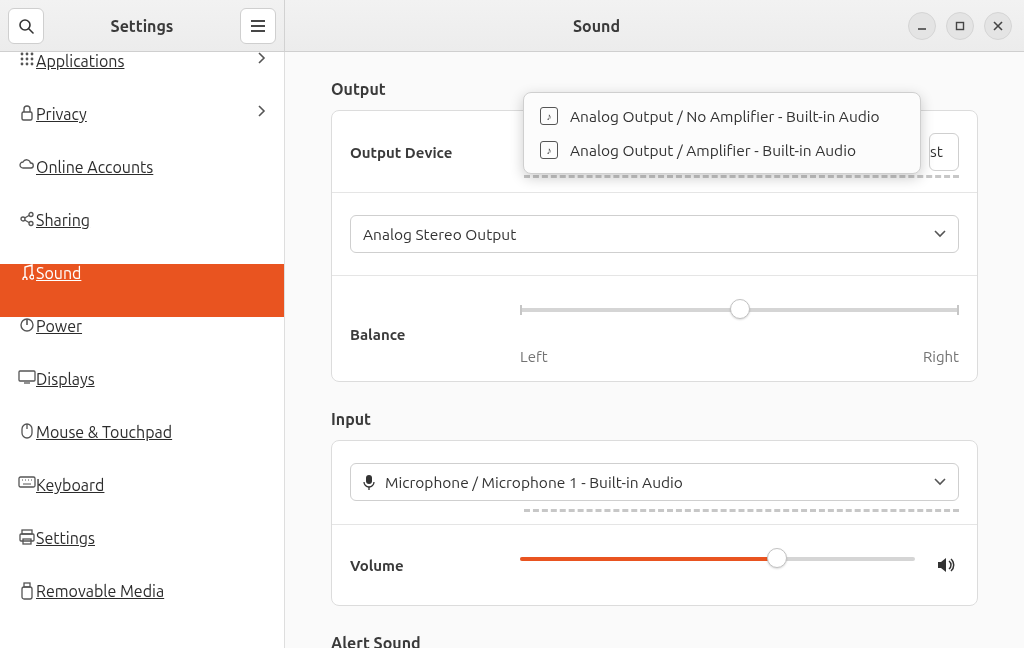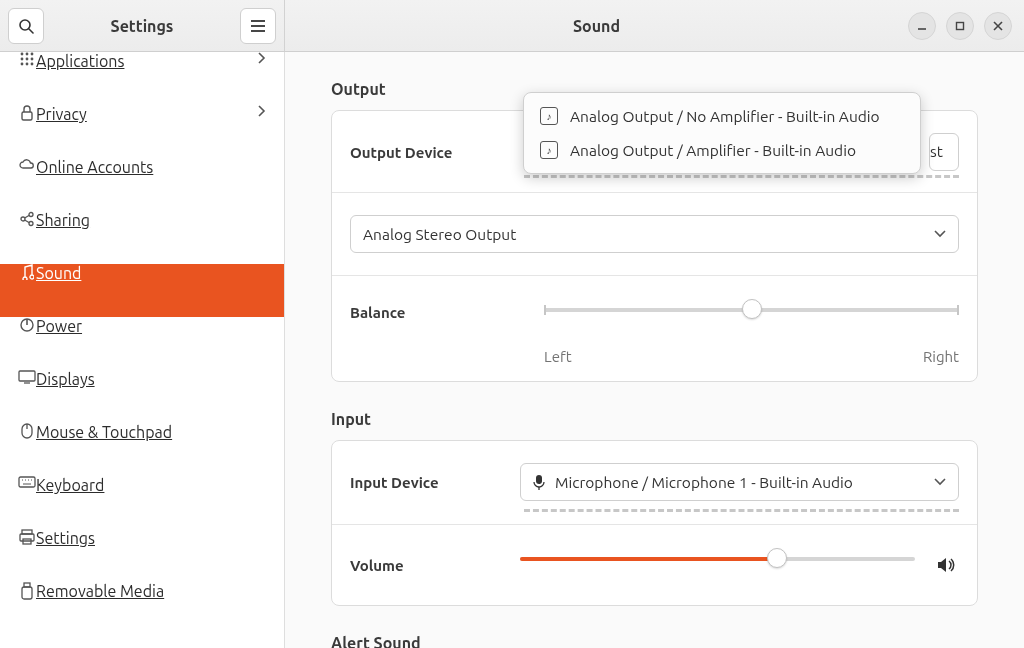--- a/index.html
+++ b/index.html
@@ -294,21 +294,21 @@
           <div class="row-body">
             <div class="combo">
               <span>Analog Stereo Output</span>
               <svg width="12" height="8">
                   <path d="M1 1 L6 6 L11 1" fill="none" stroke="#555" stroke-width="1.6"></path>
                 </svg>
             </div>
           </div>
         </div>
 
-        <div class="row" style="align-items:flex-start; padding-bottom:16px;gap:24px;">
+        <div class="row" style="align-items:center; padding-bottom:16px;">
           <div class="row-label" style="padding-top:6px;">Balance</div>
           <div class="row-body" style="display:block;">
             <div class="slider-wrap">
               <div class="track">
                 <div class="tick" style="left:0"></div>
                 <div class="tick" style="left:50%"></div>
                 <div class="tick" style="right:0"></div>
               </div>
               <div class="thumb" style="left:50%"></div>
             </div>
@@ -316,21 +316,20 @@
               <span>Left</span>
               <span>Right</span>
             </div>
           </div>
         </div>
       </div>
 
       <div class="section-title">Input</div>
       <div class="panel">
         <div class="row">
-          <div class="row-label">Input Device</div>
           <div class="row-body">
             <div class="combo">
               <span style="display:flex; align-items:center;">
                 <span class="ico">
                   <svg width="12" height="16">
                       <rect x="3" y="1" width="6" height="9" rx="3" fill="#333"></rect>
                       <path d="M1 8 a5 5 0 0 0 10 0" fill="none" stroke="#333" stroke-width="1.3"></path>
                       <line x1="6" y1="13" x2="6" y2="16" stroke="#333" stroke-width="1.3"></line>
                     </svg>
                 </span>

